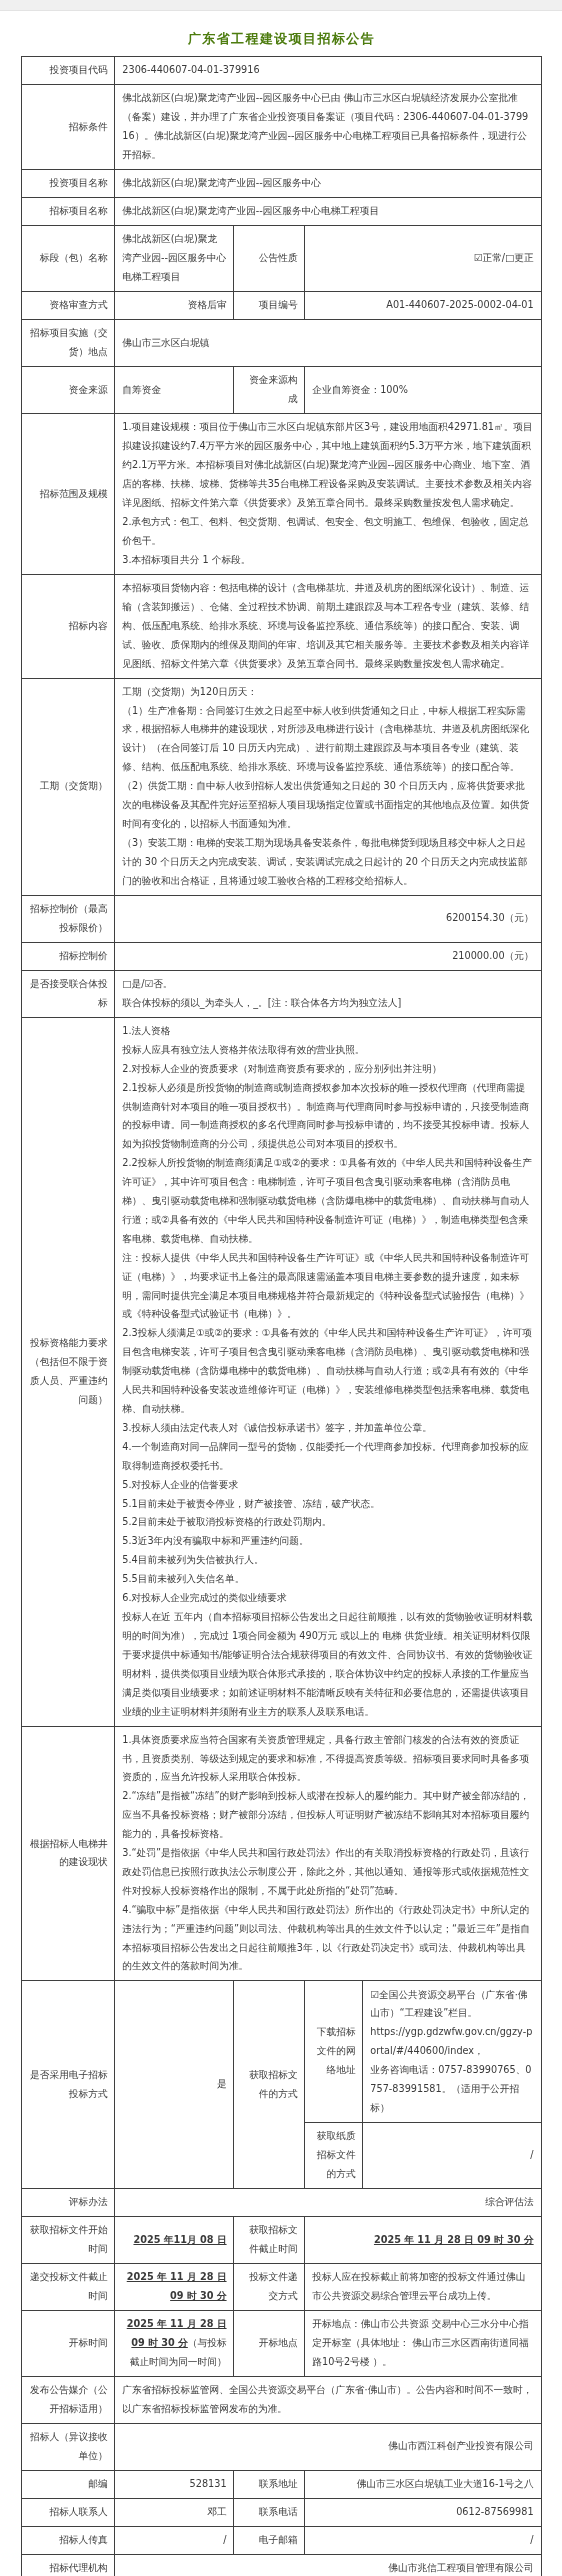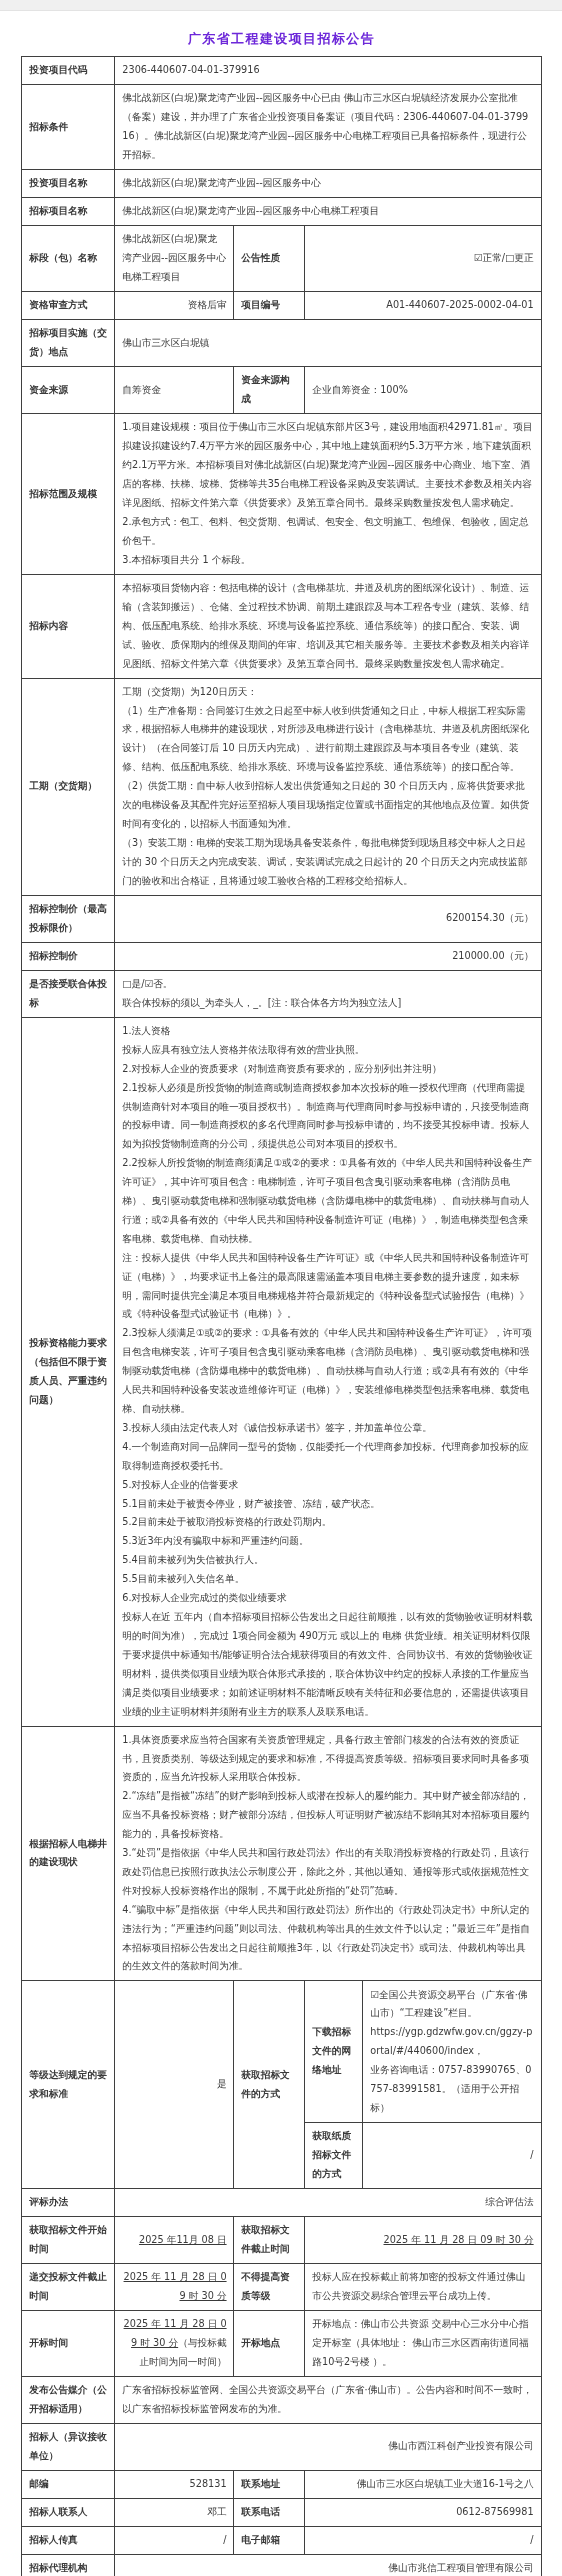--- a/index.html
+++ b/index.html
@@ -1,24 +1,24 @@
 <!DOCTYPE html>
 <html style="font-size:11px"><head>
 <meta charset="utf-8">
 <style>
   html,body { margin:0; padding:0; background:#ffffff; }
   .page { width:563px; font-family:"DejaVu Sans","Liberation Sans",sans-serif; background:#ffffff; }
   .topbar { height:9.7px; background:#f0f0f0; border-bottom:0.7px solid #e3e3e3; }
-  .title { text-align:center; font-weight:bold; font-size:13px; letter-spacing:1.4px; color:#6d28d9; margin:19.3px 0 8.3px 0; }
+  .title { text-align:center; font-weight:bold; font-size:13px; letter-spacing:1.4px; color:#4d7c0f; margin:19.3px 0 8.3px 0; }
   table.doc { border-collapse:collapse; width:519px; margin:0 auto; table-layout:fixed; }
   table.doc td { border:1.4px solid #3f3f3f; padding:4.1px 6.9px; font-size:9.7px; line-height:1.95; color:#3a3a3a; vertical-align:middle; word-break:break-all; }
-  td.lbl { text-align:left; font-weight:700; padding:4.1px 3.4px; }
+  td.lbl { text-align:right; font-weight:400; padding:4.1px 3.4px; }
   td.ctr { text-align:right; }
   .ml { white-space:pre-line; text-align:left; }
-  .und { text-decoration:underline; }
+  .und { text-decoration:underline;font-weight:bold; }
 </style>
 </head>
 <body>
 
 <div class="page">
   <div class="topbar"></div>
 
   <div class="title">广东省工程建设项目招标公告</div>
 
   <table class="doc">
@@ -136,21 +136,21 @@
 
     <tr>
       <td class="lbl">根据招标人电梯井的建设现状</td>
       <td colspan="4" class="ml">1.具体资质要求应当符合国家有关资质管理规定，具备行政主管部门核发的合法有效的资质证书，且资质类别、等级达到规定的要求和标准，不得提高资质等级。招标项目要求同时具备多项资质的，应当允许投标人采用联合体投标。
 2.“冻结”是指被“冻结”的财产影响到投标人或潜在投标人的履约能力。其中财产被全部冻结的，应当不具备投标资格；财产被部分冻结，但投标人可证明财产被冻结不影响其对本招标项目履约能力的，具备投标资格。
 3.“处罚”是指依据《中华人民共和国行政处罚法》作出的有关取消投标资格的行政处罚，且该行政处罚信息已按照行政执法公示制度公开，除此之外，其他以通知、通报等形式或依据规范性文件对投标人投标资格作出的限制，不属于此处所指的“处罚”范畴。
 4.“骗取中标”是指依据《中华人民共和国行政处罚法》所作出的《行政处罚决定书》中所认定的违法行为；“严重违约问题”则以司法、仲裁机构等出具的生效文件予以认定；“最近三年”是指自本招标项目招标公告发出之日起往前顺推3年，以《行政处罚决定书》或司法、仲裁机构等出具的生效文件的落款时间为准。</td>
     </tr>
 
     <tr>
-      <td class="lbl" rowspan="2">等级达到规定的要求和标准</td>
+      <td class="lbl" rowspan="2">是否采用电子招标投标方式</td>
       <td class="ctr" rowspan="2">是</td>
       <td class="lbl" rowspan="2">获取招标文件的方式</td>
       <td class="lbl">下载招标文件的网络地址</td>
       <td class="ml">☑全国公共资源交易平台（广东省·佛山市）“工程建设”栏目。
 https://ygp.gdzwfw.gov.cn/ggzy-portal/#/440600/index，
 业务咨询电话：0757-83990765、0757-83991581。（适用于公开招标）</td>
     </tr>
     <tr>
       <td class="lbl">获取纸质招标文件的方式</td>
       <td class="ctr">/</td>
@@ -164,21 +164,21 @@
     <tr>
       <td class="lbl">获取招标文件开始时间</td>
       <td class="ctr und">2025 年11月 08 日</td>
       <td class="lbl">获取招标文件截止时间</td>
       <td colspan="2" class="ctr und">2025 年 11 月 28 日 09 时 30 分</td>
     </tr>
 
     <tr>
       <td class="lbl">递交投标文件截止时间</td>
       <td class="ctr und">2025 年 11 月 28 日 09 时 30 分</td>
-      <td class="lbl">不得提高资质等级</td>
+      <td class="lbl">投标文件递交方式</td>
       <td colspan="2" class="ml">投标人应在投标截止前将加密的投标文件通过佛山市公共资源交易综合管理云平台成功上传。</td>
     </tr>
 
     <tr>
       <td class="lbl">开标时间</td>
       <td class="ctr"><span class="und">2025 年 11 月 28 日 09 时 30 分</span><span>（与投标截止时间为同一时间）</span></td>
       <td class="lbl">开标地点</td>
       <td colspan="2" class="ml">开标地点：佛山市公共资源 交易中心三水分中心指定开标室（具体地址： 佛山市三水区西南街道同福路10号2号楼 ）。</td>
     </tr>
 

